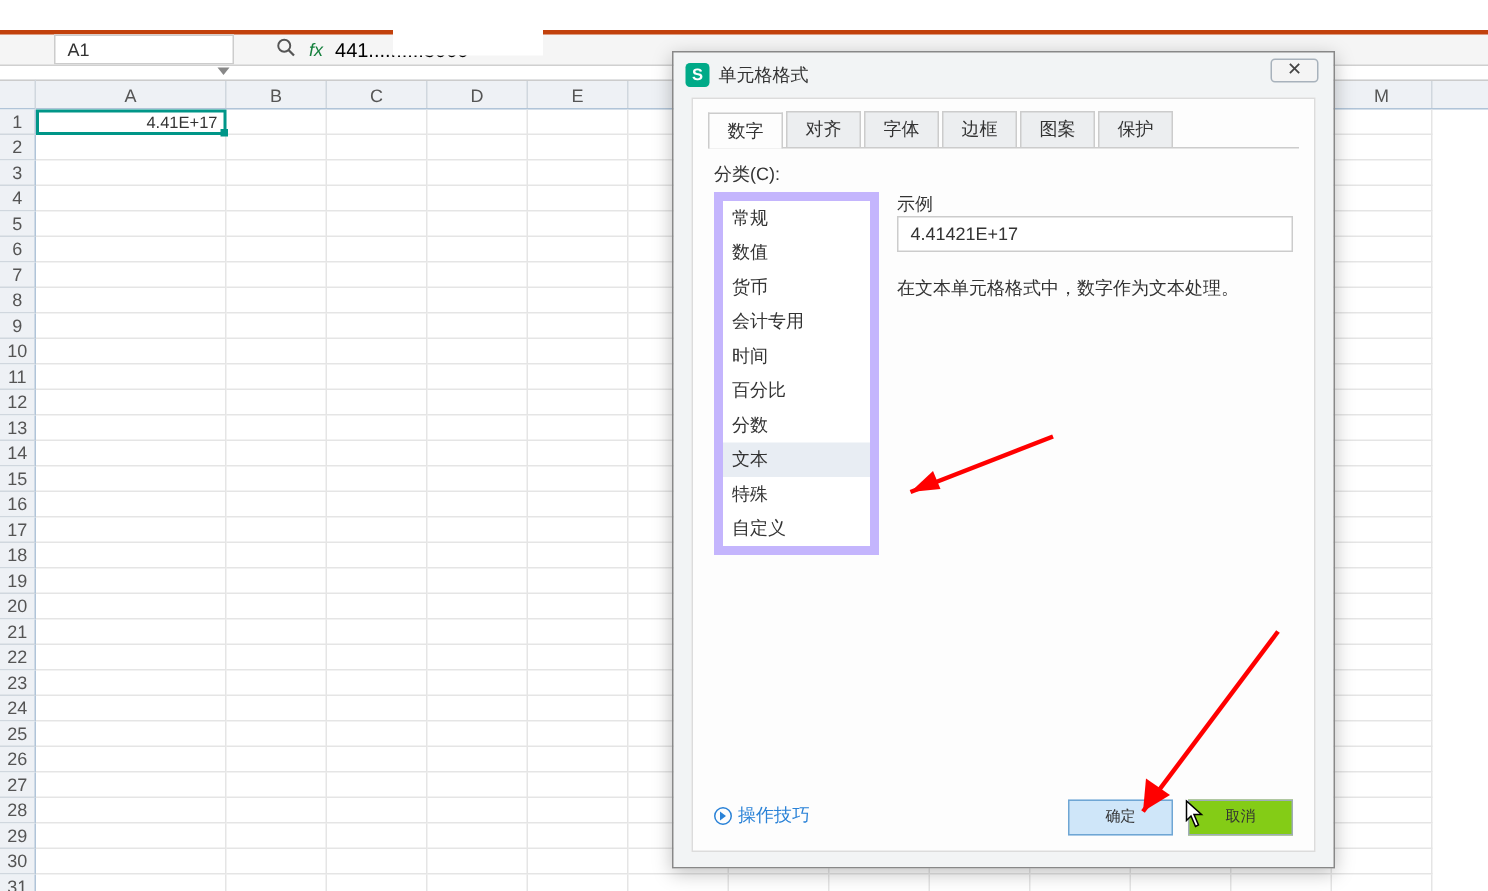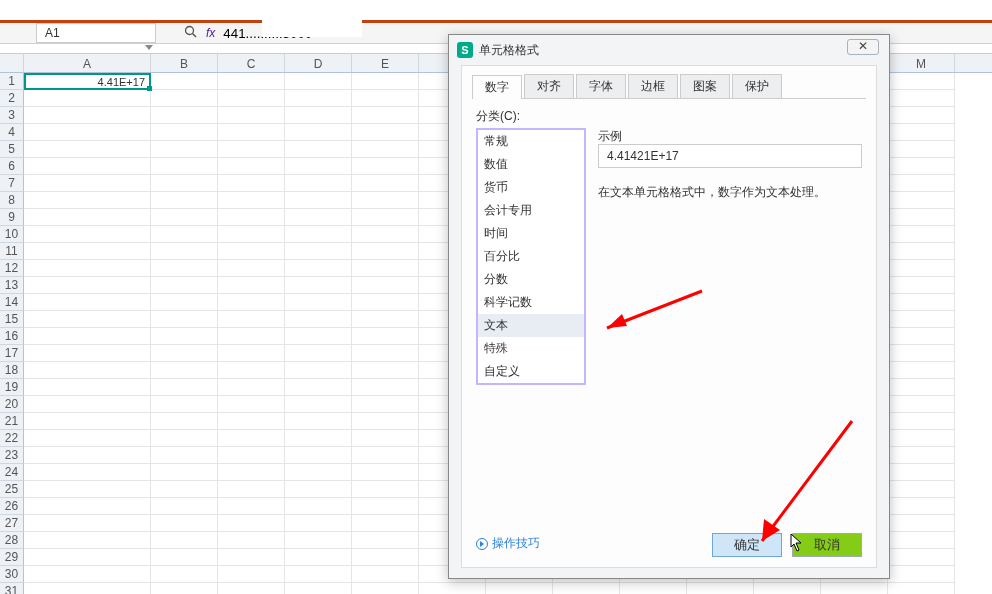--- a/index.html
+++ b/index.html
@@ -3,21 +3,21 @@
 <meta charset="utf-8">
 <style>
 * { box-sizing: border-box; margin: 0; padding: 0; font-family: "Microsoft YaHei", Arial, sans-serif; }
 body { background: #fff; width: 992px; height: 594px; position: relative; overflow: hidden; font-size: 12px; color: #333; }
 
 
 .top-row { position: absolute; top: 20px; left: 0; right: 0; height: 24px; display: flex; align-items: center; border-top: 3px solid #c2410c; border-bottom: 1px solid #d0d0d0; background: #f5f5f5; }
 .name-box { width: 120px; border: 1px solid #ccc; background: #fff; height: 20px; display: flex; align-items: center; padding: 0 8px; margin-left: 36px; }
 .name-box-dd { position: absolute; left: 145px; top: 22px; width: 0; height: 0; border-left: 4px solid transparent; border-right: 4px solid transparent; border-top: 5px solid #888; }
 .zoom-ic { margin-left: 28px; color: #555; }
-.fx { margin-left: 8px; font-style: italic; color: #4c1d95; }
+.fx { margin-left: 8px; font-style: italic; color: #15803d; }
 .formula-input { margin-left: 8px; border: none; background: transparent; width: 300px; height: 20px; outline: none; }
 
 
 .col-headers { position: absolute; top: 53px; left: 24px; right: 0; height: 20px; display: flex; background: #eef1f5; border-top: 1px solid #ccc; border-bottom: 1px solid #b0c4d8; }
 .col-headers .ch { width: 67px; text-align: center; border-right: 1px solid #d0d7de; line-height: 20px; color: #555; }
 .sel-all { position: absolute; top: 53px; left: 0; width: 24px; height: 20px; background: #eef1f5; border-bottom: 1px solid #b0c4d8; border-right: 1px solid #d0d7de; border-top: 1px solid #ccc; }
 
 
 .row-headers { position: absolute; top: 73px; left: 0; width: 24px; }
 .row-headers .rh { height: 17px; background: #eef1f5; border-right: 1px solid #b0c4d8; border-bottom: 1px solid #d0d7de; text-align: center; line-height: 17px; color: #555; }
@@ -37,33 +37,33 @@
 .dlg-close { position:absolute; right:10px; top:4px; width:32px; height:16px; border:1px solid #a8b2bc; border-radius:3px; text-align:center; line-height:13px; color:#444; background:#f4f4f4; }
 
 .dlg-body { position:absolute; top:30px; left:12px; right:12px; bottom:10px; background:#fdfdfd; border:1px solid #dcdcdc; }
 
 .tabs { display:flex; padding:8px 10px 0 10px; }
 .tab { padding:3px 12px; border:1px solid #ccc; background:#eceef0; margin-right:2px; color:#333; border-bottom:none; font-size:12px; }
 .tab.active { background:#fdfdfd; position:relative; top:1px; }
 .tabhr { border:none; border-top:1px solid #ccc; margin:0 10px; }
 
 .cat-lbl { position:absolute; top:42px; left:14px; }
-.cat-list { position:absolute; top:62px; left:14px; width:110px; border:2px solid #c4b5fd; background:#fff; }
+.cat-list { position:absolute; top:62px; left:14px; width:110px; border:6px solid #c4b5fd; background:#fff; }
 .cat-list .ci { padding:3px 6px; }
 .cat-list .ci.sel { background:#e8edf3; }
 
 .ex-lbl { position:absolute; top:62px; left:136px; }
 .ex-box { position:absolute; top:78px; left:136px; right:14px; height:24px; border:1px solid #ccc; background:#fff; padding:4px 8px; }
 .ex-desc { position:absolute; top:118px; left:136px; right:14px; }
 
 .tips-link { position:absolute; left:14px; bottom:15px; color:#2a82d7; display:flex; align-items:center; gap:4px; }
 .tips-link .ring { width:12px; height:12px; border:1.5px solid #2a82d7; border-radius:50%; position:relative; }
 .tips-link .ring::after { content:''; position:absolute; left:3px; top:2px; border-left:4px solid #2a82d7; border-top:3px solid transparent; border-bottom:3px solid transparent; }
 
-.btn { position:absolute; bottom:10px; width:70px; height:24px; border:1px solid #9facb8; text-align:center; line-height:22px; font-size:13px; }
+.btn { position:absolute; bottom:10px; width:70px; height:24px; border:1px solid #9facb8; text-align:center; line-height:22px; font-size:10px; }
 .btn-ok { right:94px; background:#cfe6f9; border-color:#6fa6d4; }
 .btn-cancel { right:14px; background:#84cc16; }
 
 .cursor { position:absolute; left:328px; bottom:14px; width:14px; height:20px; pointer-events:none; z-index:5; }
 .cursor svg { width:14px; height:20px; }
 
 .arrow { position:absolute; pointer-events:none; z-index:3; }
 .arrow svg line { stroke:#f00; stroke-width:3; }
 .arrow svg polygon { fill:#f00; }
 
@@ -624,21 +624,20 @@
     <hr class="tabhr">
     <div class="cat-lbl">分类(C):</div>
     <div class="cat-list">
       <div class="ci">常规</div>
       <div class="ci">数值</div>
       <div class="ci">货币</div>
       <div class="ci">会计专用</div>
       <div class="ci">时间</div>
       <div class="ci">百分比</div>
       <div class="ci">分数</div>
-      <div class="ci">科学记数</div>
       <div class="ci sel">文本</div>
       <div class="ci">特殊</div>
       <div class="ci">自定义</div>
     </div>
     <div class="ex-lbl">示例</div>
     <div class="ex-box"><span>4.41421E+17</span></div>
     <div class="ex-desc">在文本单元格格式中，数字作为文本处理。</div>
 
     <div class="tips-link">
       <span class="ring"></span>

